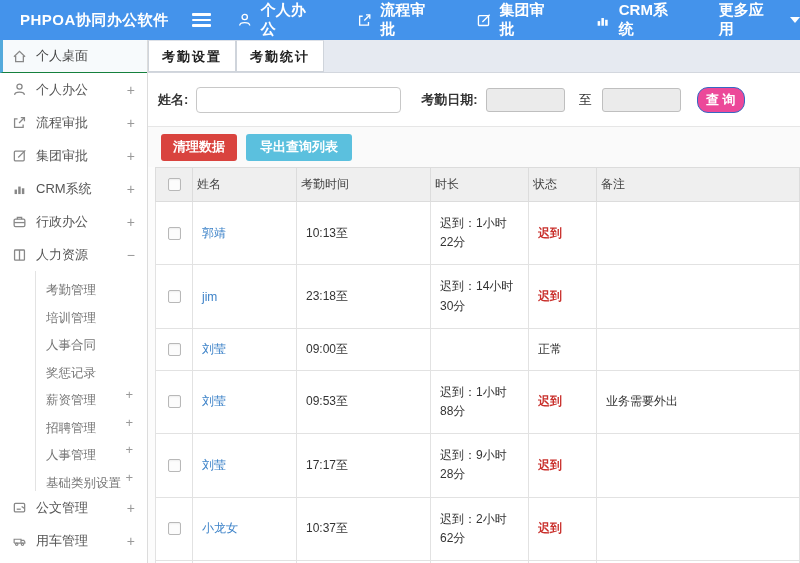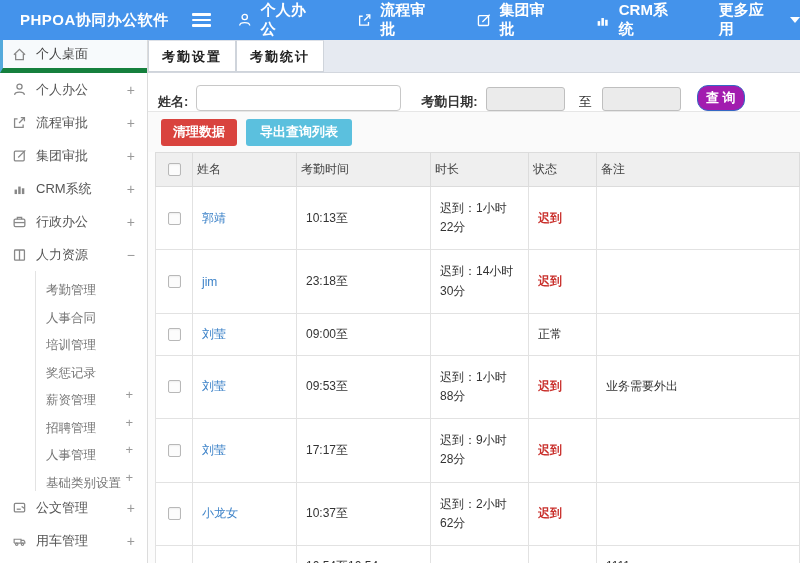--- a/index.html
+++ b/index.html
@@ -22,44 +22,44 @@
   .sidebar { width:148px; background:#fff; border-right:1px solid #DCDCDC; overflow:hidden; }
   .main { flex:1; background:#FCFCFC; overflow:hidden; }
 
   
   .side-item { height:33px; display:flex; align-items:center; padding:0 12px; font-size:13px;
     color:#555; cursor:pointer; }
   .side-item .icon { width:15px; height:15px; color:#888; margin-right:9px; flex:none; }
   .side-item .lbl { flex:1; }
   .side-item .expand { color:#999; font-size:14px; font-weight:400; }
   .side-item.active { border-left:3px solid #54AADC; padding-left:9px; background:#F7FAFC;
-    border-bottom:5px solid #15803d; color:#444; }
+    border-bottom:1px solid #15803d; color:#444; }
   .subnav { margin-left:35px; border-left:1px solid #E3E3E3; }
   .side-subitem { height:27.5px; display:flex; align-items:center; padding:0 14px 0 10px;
     font-size:12.5px; color:#777; cursor:pointer; }
   .side-subitem .lbl { flex:1;margin-top:12px; }
   .side-subitem .expand { color:#999; font-size:13px; }
 
   
   .tabbar { height:33px; background:#E6EAF1; border-bottom:1px solid #D3D7DE; display:flex; }
   .tab { padding:0 13px; line-height:32px; font-size:13px; font-weight:700; letter-spacing:2px;
     color:#222; background:#fff; border:1px solid #CFD4DB; border-top-color:#DDE1E8; cursor:pointer; }
   .tab.active { background:#EDF1F7; color:#4A90D9; border:none; border-right:1px solid #D3D7DE; }
 
   
-  .filterbar { height:39px; background:#fff; border-bottom:1px solid #E6E6E6; display:flex;
-    align-items:flex-end; padding-left:10px; font-size:13px; color:#333; }
+  .filterbar { height:54px; background:#fff; border-bottom:1px solid #E6E6E6; display:flex;
+    align-items:center; padding-left:10px; font-size:13px; color:#333; }
   .filterbar label { font-weight:700; }
   .name-input { width:205px; height:26px; border:1px solid #C8C8C8; border-radius:4px;
     margin-left:8px; padding:0 6px; font-size:12px; outline:none; }
   .date-label { margin-left:20px; }
   .date-input { width:79px; height:24px; border:1px solid #BFBFBF; border-radius:3px;
     background:#EBEBEB; margin-left:8px; padding:0 5px; font-size:12px; outline:none; }
   .to-label { margin:0 2px 0 14px; }
-  .search-btn { margin-left:16px; width:48px; height:26px; background:#a21caf; color:#fff;
+  .search-btn { margin-left:16px; width:48px; height:26px; background:#ec4899; color:#fff;
     border:1px solid #3568C4; border-radius:11px; font-size:13px; font-weight:700; cursor:pointer; }
 
   
   .actionbar { height:40px; display:flex; align-items:center; gap:9px; padding-left:7px; background:#FAFAFA; }
   .btn-red, .btn-cyan { height:27px; border:none; border-radius:3px; color:#fff; font-size:13px;
     font-weight:700; cursor:pointer; padding:0 12px; }
   .btn-red { background:#D9433E;margin-left:6px; }
   .btn-cyan { background:#5BC0DE; padding:0 14px; }
 
   
@@ -205,24 +205,24 @@
           </svg>
         </span>
         <span class="lbl">人力资源</span>
         <span class="expand">−</span>
       </div>
       <div class="subnav">
         <div class="side-subitem">
           <span class="lbl">考勤管理</span>
         </div>
         <div class="side-subitem">
+          <span class="lbl">培训管理</span>
+        </div>
+        <div class="side-subitem">
           <span class="lbl">人事合同</span>
-        </div>
-        <div class="side-subitem">
-          <span class="lbl">培训管理</span>
         </div>
         <div class="side-subitem">
           <span class="lbl">奖惩记录</span>
         </div>
         <div class="side-subitem">
           <span class="lbl">薪资管理</span>
           <span class="expand">+</span>
         </div>
         <div class="side-subitem">
           <span class="lbl">招聘管理</span>

